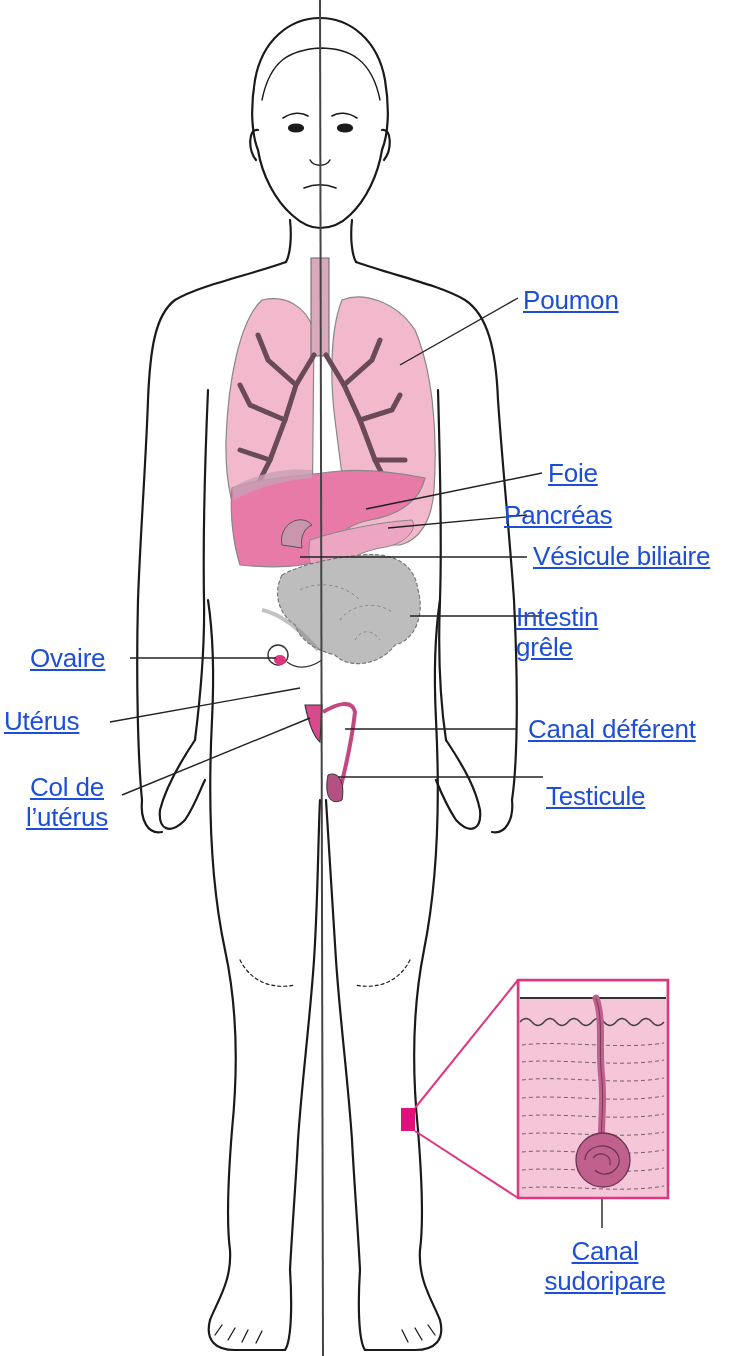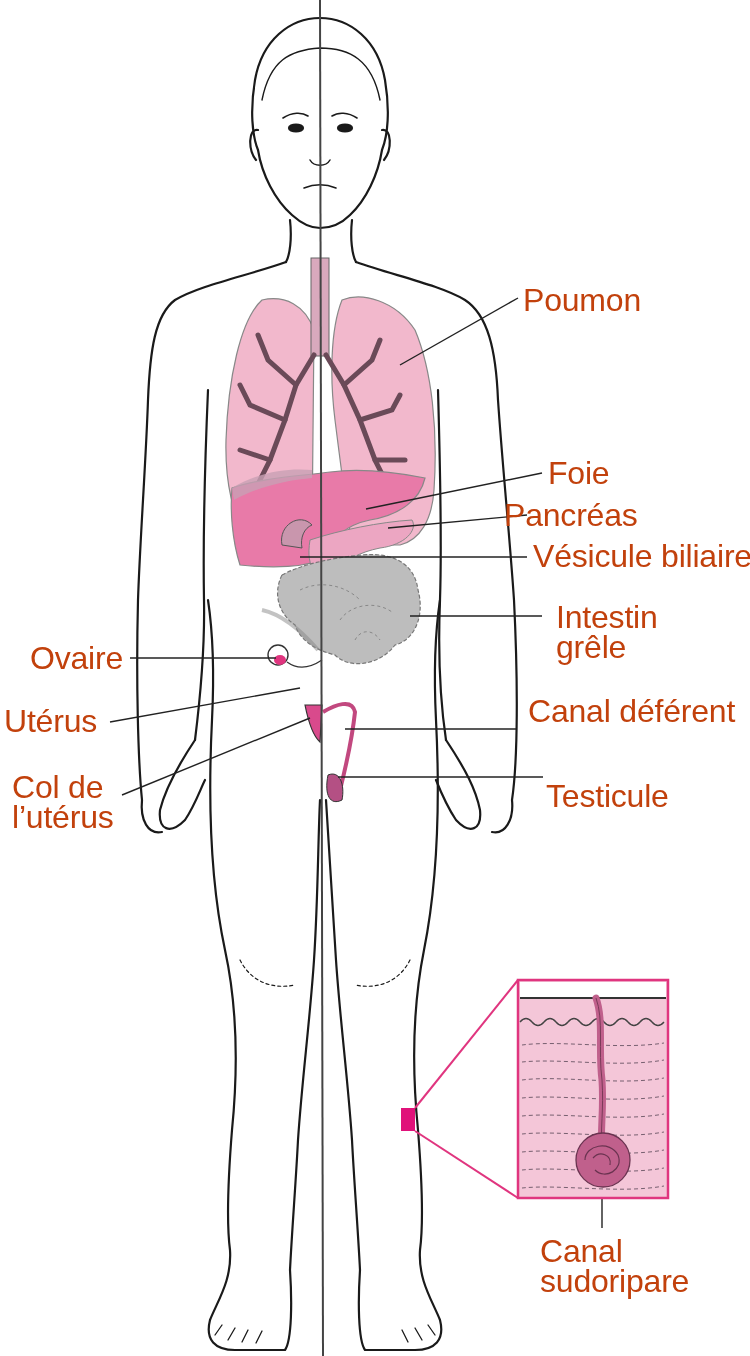--- a/index.html
+++ b/index.html
@@ -1,23 +1,23 @@
 <!DOCTYPE html>
 <html><head>
   <meta charset="utf-8">
   <style>
     html, body { margin: 0; padding: 0; background: #ffffff; }
     body { width: 750px; height: 1356px; position: relative; overflow: hidden;
            font-family: "Liberation Sans", "DejaVu Sans", sans-serif; }
     #canvas { position: absolute; left: 0; top: 0; width: 750px; height: 1356px; }
-    .label { position: absolute; font-size: 32px; color: #c2410c; line-height: 30px;
-             white-space: nowrap; letter-spacing: -0.2px; }
+    .label { position: absolute; font-size: 26px; color: #1d4ed8; line-height: 30px;
+             white-space: nowrap; letter-spacing: -0.2px; text-decoration: underline; }
     .label.multi { white-space: normal; }
     .label.right { text-align: right; }
-    .label.center { text-align: left; }
+    .label.center { text-align: center; }
   </style>
 </head>
 <body>
 
 <svg id="canvas" viewBox="0 0 750 1356" xmlns="http://www.w3.org/2000/svg">
 
   <g fill="none" stroke="#1a1a1a" stroke-width="2.2" stroke-linejoin="round" stroke-linecap="round">
 
     <path d="M320,18 C290,18 262,40 255,80 C250,110 252,135 258,150 C262,175 275,200 292,215 C303,225 312,228 320,228 C330,228 340,225 350,215 C366,200 378,175 382,150 C388,135 390,110 385,80 C378,40 350,18 320,18 Z"></path>
 
@@ -147,28 +147,28 @@
       <path d="M585,1160 C585,1145 610,1140 618,1155 C624,1170 605,1180 595,1170"></path>
       <path d="M593,1158 C600,1150 612,1155 610,1165"></path>
     </g>
   </g>
 </svg>
 
 <div class="label" style="left:523px; top:285px;">Poumon</div>
 <div class="label" style="left:548px; top:458px;">Foie</div>
 <div class="label" style="left:504px; top:500px;">Pancréas</div>
 <div class="label" style="left:533px; top:541px;">Vésicule biliaire</div>
-<div class="label multi" style="left:556px; top:602px;">
+<div class="label multi" style="left:516px; top:602px;">
   <div>Intestin</div>
   <div>grêle</div>
 </div>
 <div class="label right" style="left:30px; top:643px;">Ovaire</div>
 <div class="label right" style="left:4px; top:706px;">Utérus</div>
 <div class="label multi center" style="left:12px; top:772px; width:110px;">
   <div>Col de</div>
   <div>l’utérus</div>
 </div>
-<div class="label" style="left:528px; top:696px;">Canal déférent</div>
+<div class="label" style="left:528px; top:714px;">Canal déférent</div>
 <div class="label" style="left:546px; top:762px;margin-top:19px;">Testicule</div>
 <div class="label multi center" style="left:540px; top:1236px; width:130px;">
   <div>Canal</div>
   <div>sudoripare</div>
 </div>
 
 </body></html>

